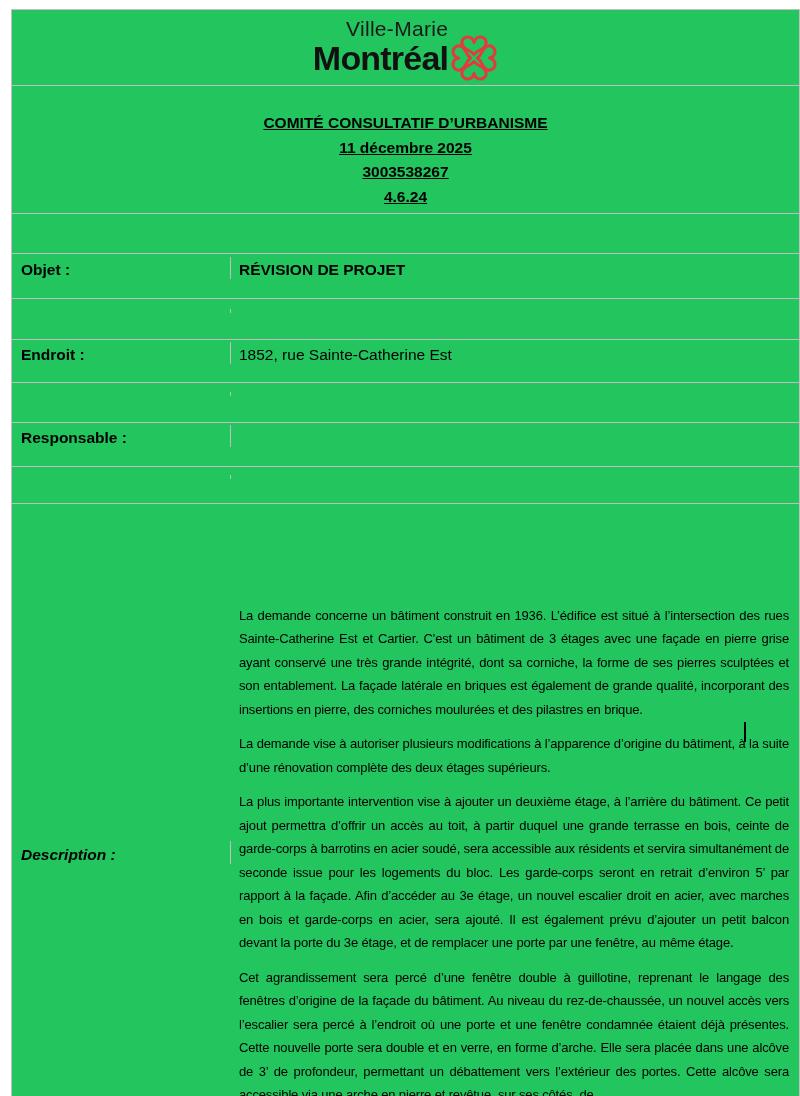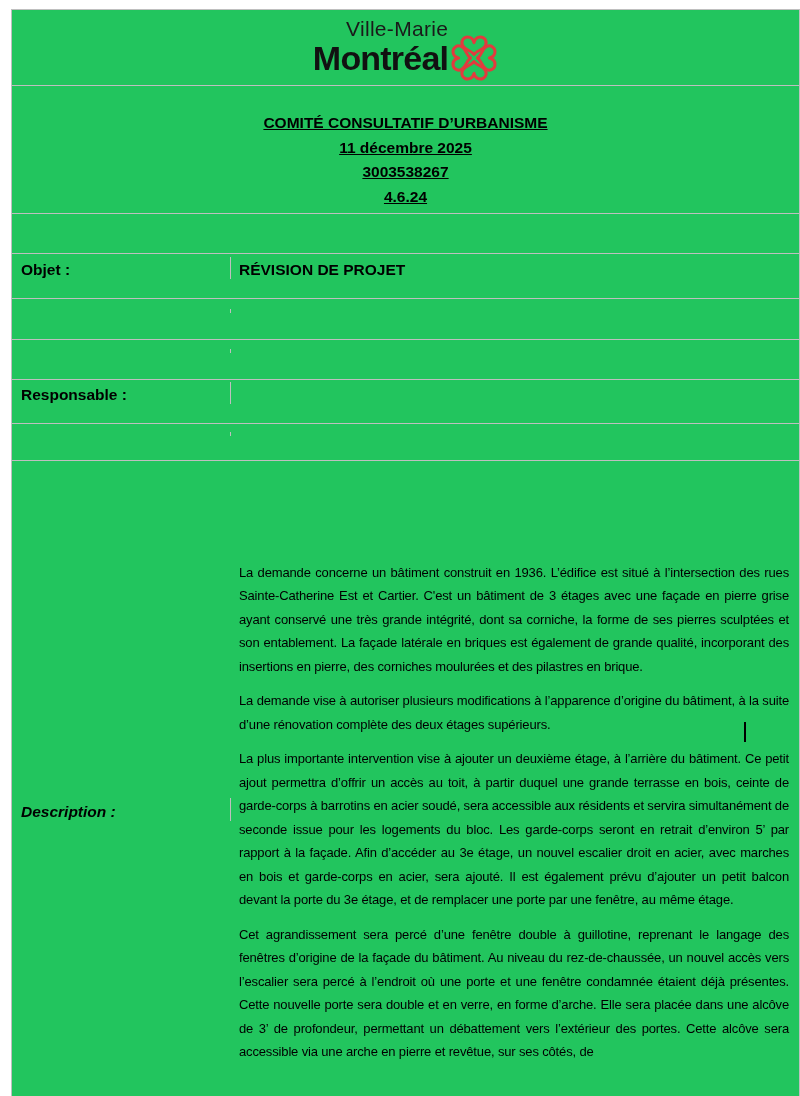--- a/index.html
+++ b/index.html
@@ -89,20 +89,24 @@
   <div class="row r-field cols">
     <div class="cell-label">Objet :</div>
     <div class="cell-value bold">RÉVISION DE PROJET</div>
   </div>
 
   <div class="row r-gap2 cols">
     <div class="cell-label"></div>
     <div class="cell-value"></div>
   </div>
 
+  <div class="row r-field-endroit cols">
+    <div class="cell-label">Endroit :</div>
+    <div class="cell-value">1852, rue Sainte-Catherine Est</div>
+  </div>
 
   <div class="row r-gap3 cols">
     <div class="cell-label"></div>
     <div class="cell-value"></div>
   </div>
 
   <div class="row r-field-resp cols">
     <div class="cell-label">Responsable :</div>
   </div>
 

